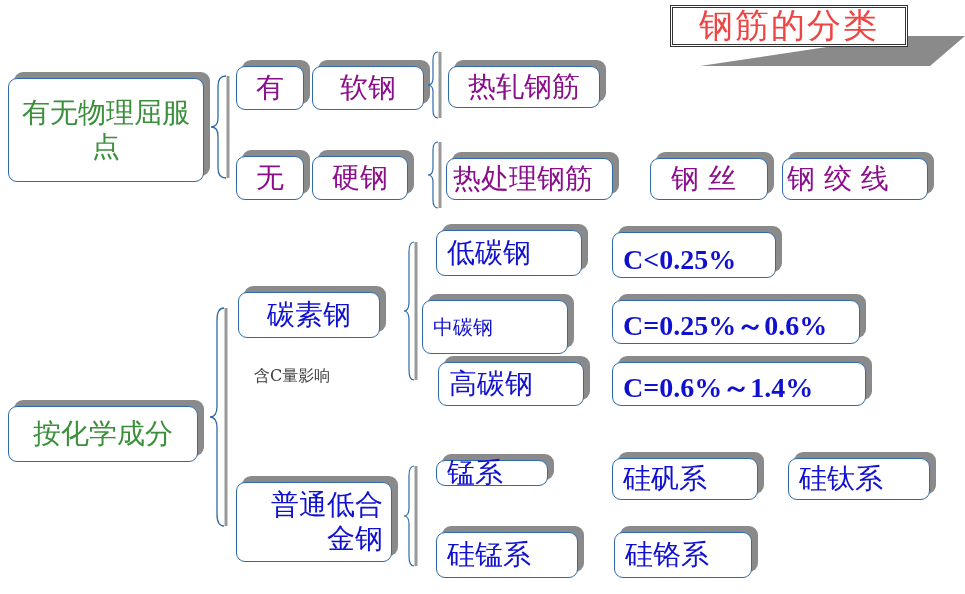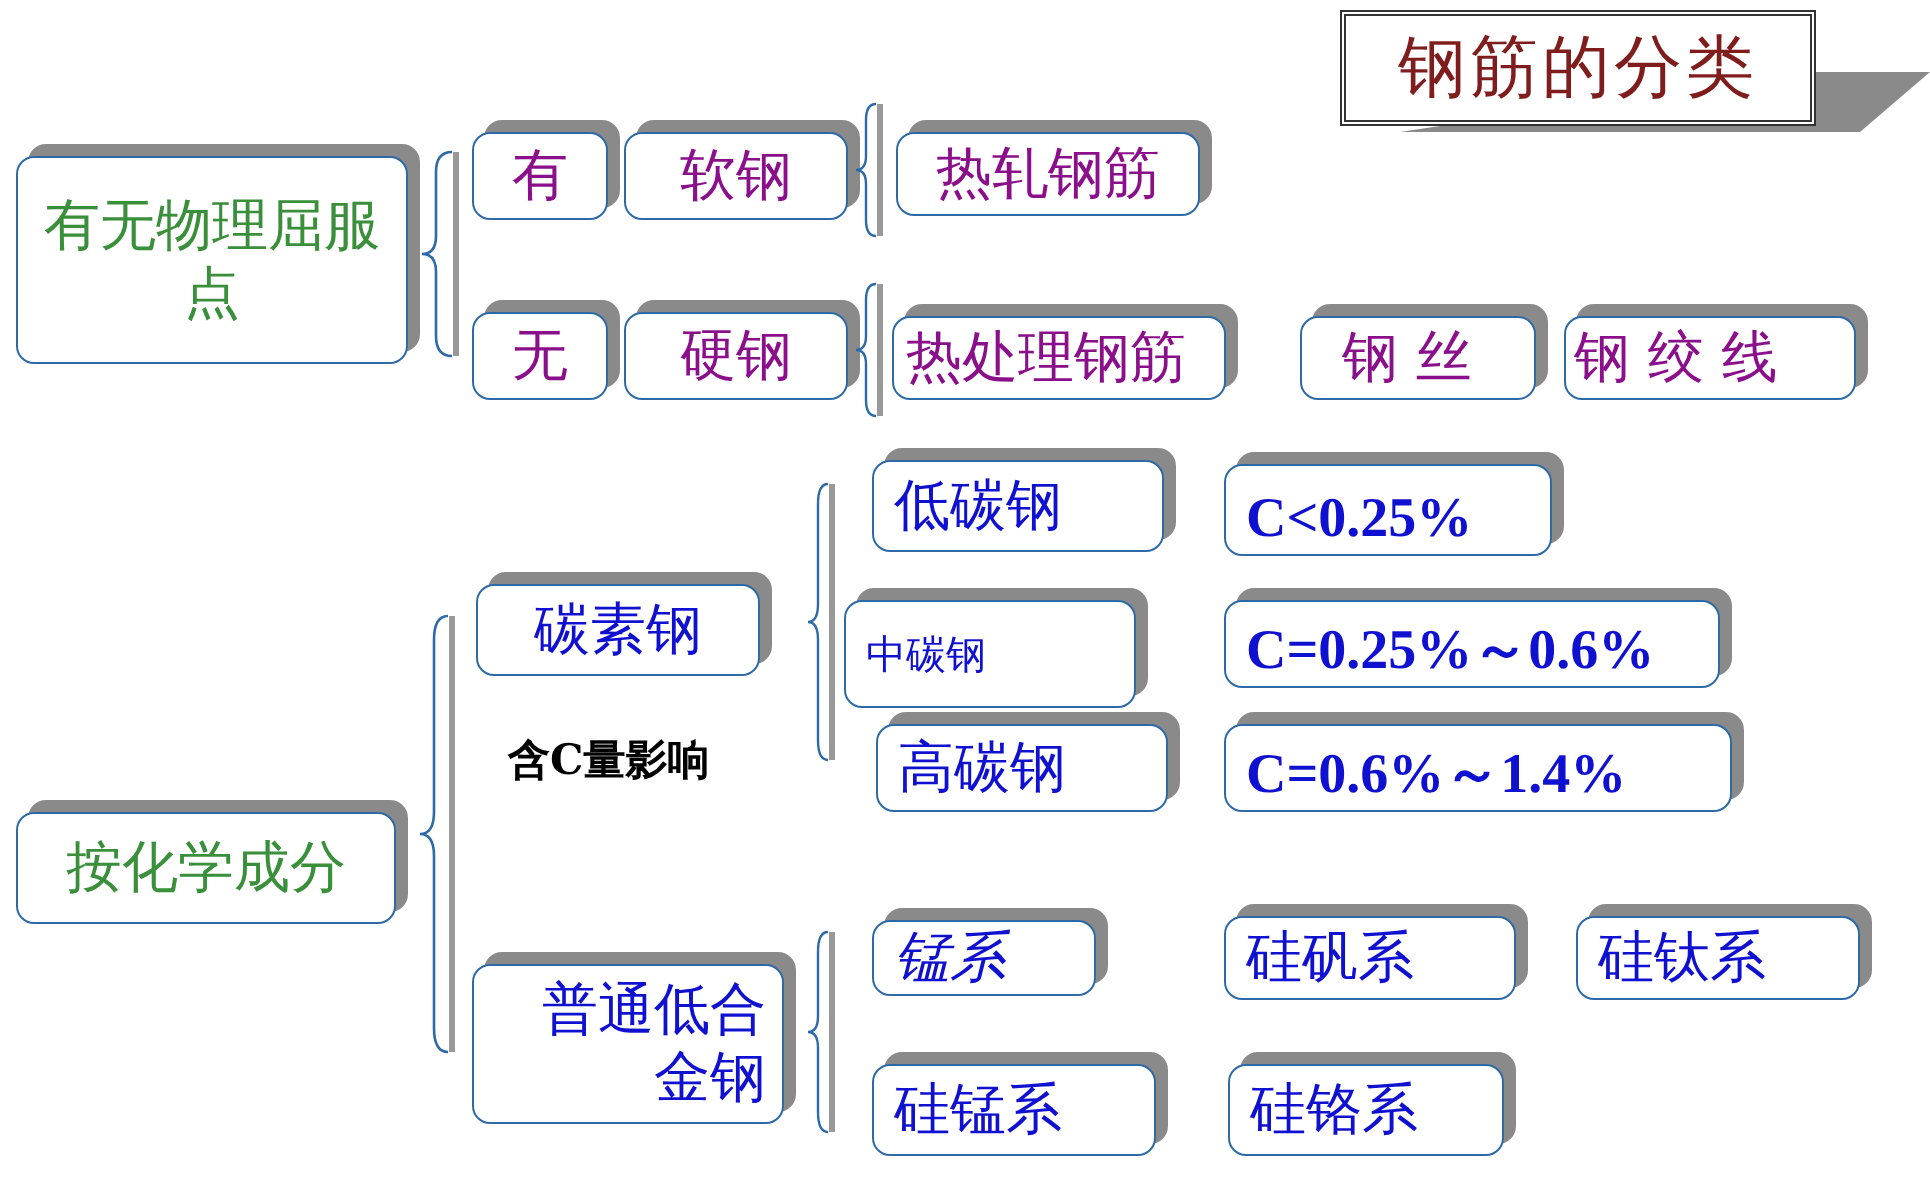--- a/index.html
+++ b/index.html
@@ -8,25 +8,25 @@
   .box { position:absolute; box-sizing:border-box; background:#fff; border:1.5px solid #2e6aa8;
          border-radius:9px; box-shadow:6px -6px 0 #8a8a8a; display:flex; align-items:center;
          justify-content:center; text-align:center; line-height:1.2; }
   .left { justify-content:flex-start; padding-left:10px; }
   .green { color:#3a8f3a; }
   .purple { color:#8b0f8b; }
   .blue { color:#1010d0; }
   .bold { font-family:"Liberation Serif", "DejaVu Serif", serif; font-weight:bold;align-items:flex-end; }
   .brace { position:absolute; }
   .brace svg { display:block; }
-  .title-box { position:absolute; left:670px; top:5px; width:238px; height:58px; box-sizing:border-box;
+  .title-box { position:absolute; left:670px; top:5px; width:238px; height:42px; box-sizing:border-box;
                border:3px double #333; background:#fff; display:flex; align-items:center;
-               justify-content:center; color:#7f1d1d; font-size:34px; letter-spacing:2px; z-index:2; }
+               justify-content:center; color:#ef4444; font-size:34px; letter-spacing:2px; z-index:2; }
   .title-shadow { position:absolute; left:700px; top:36px; width:265px; height:30px; }
-  .note { position:absolute; color:#000000; font-size:21px; font-weight:bold; }
+  .note { position:absolute; color:#404040; font-size:16px; font-weight:normal; }
 </style>
 </head>
 <body>
 
 <svg class="title-shadow" viewBox="0 0 265 30" width="265" height="30">
   <polygon points="200,0 265,0 230,30 0,30" fill="#8a8a8a"></polygon>
 </svg>
 <div class="title-box">钢筋的分类</div>
 
 <div class="box green" style="left:8px;top:78px;width:196px;height:104px;font-size:28px;padding:0 12px;">
@@ -43,21 +43,21 @@
 <div class="box purple" style="left:236px;top:66px;width:68px;height:44px;font-size:28px;">
   <span>有</span>
   </div>
 <div class="box purple" style="left:312px;top:66px;width:112px;height:44px;font-size:28px;">
   <span>软钢</span>
   </div>
 
 <div class="box purple" style="left:236px;top:156px;width:68px;height:44px;font-size:28px;">
   <span>无</span>
   </div>
-<div class="box purple" style="left:312px;top:156px;width:112px;height:44px;font-size:28px;">
+<div class="box purple" style="left:312px;top:156px;width:96px;height:44px;font-size:28px;">
   <span>硬钢</span>
   </div>
 
 <div class="brace" style="left:426px;top:50px;">
   <svg width="18" height="70">
       <path d="M12,2 Q7,2 7,10 L7,28 Q7,35 2,35 Q7,35 7,42 L7,60 Q7,68 12,68" fill="none" stroke="#2e6aa8" stroke-width="1.2"></path>
       <line x1="14" y1="2" x2="14" y2="68" stroke="#999" stroke-width="3"></line>
     </svg>
 </div>
 <div class="box purple" style="left:448px;top:66px;width:152px;height:42px;font-size:28px;">
@@ -128,21 +128,21 @@
   <span>普通低合金钢</span>
   </div>
 
 <div class="brace" style="left:402px;top:464px;">
   <svg width="18" height="104">
       <path d="M12,2 Q7,2 7,12 L7,44 Q7,52 2,52 Q7,52 7,60 L7,92 Q7,102 12,102" fill="none" stroke="#2e6aa8" stroke-width="1.2"></path>
       <line x1="14" y1="2" x2="14" y2="102" stroke="#999" stroke-width="3"></line>
     </svg>
 </div>
 
-<div class="box blue left" style="left:436px;top:460px;width:112px;height:38px;font-size:28px;font-style:italic;">
+<div class="box blue left" style="left:436px;top:460px;width:112px;height:26px;font-size:28px;">
   <span>锰系</span>
   </div>
 <div class="box blue left" style="left:612px;top:458px;width:146px;height:42px;font-size:28px;">
   <span>硅矾系</span>
   </div>
 <div class="box blue left" style="left:788px;top:458px;width:142px;height:42px;font-size:28px;">
   <span>硅钛系</span>
   </div>
 <div class="box blue left" style="left:436px;top:532px;width:142px;height:46px;font-size:28px;">
   <span>硅锰系</span>

